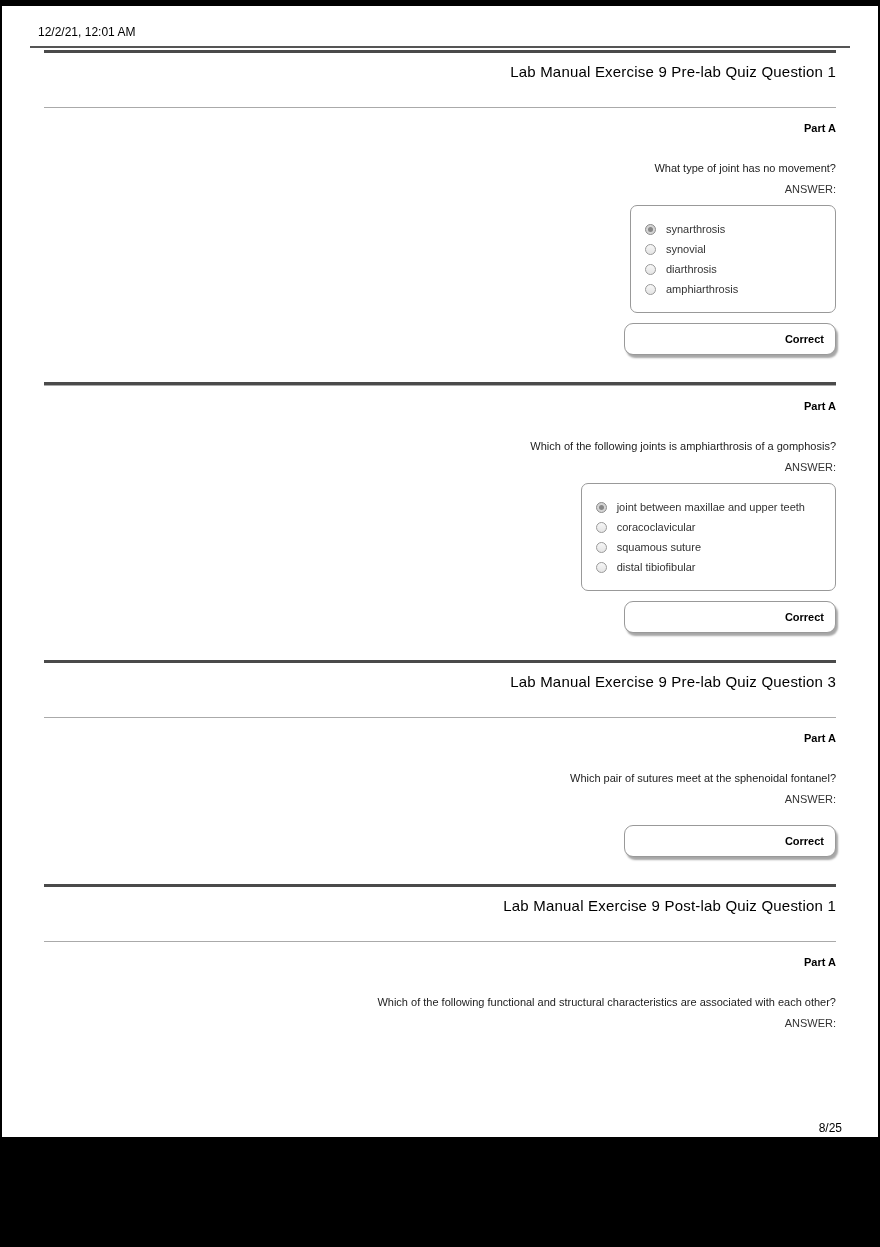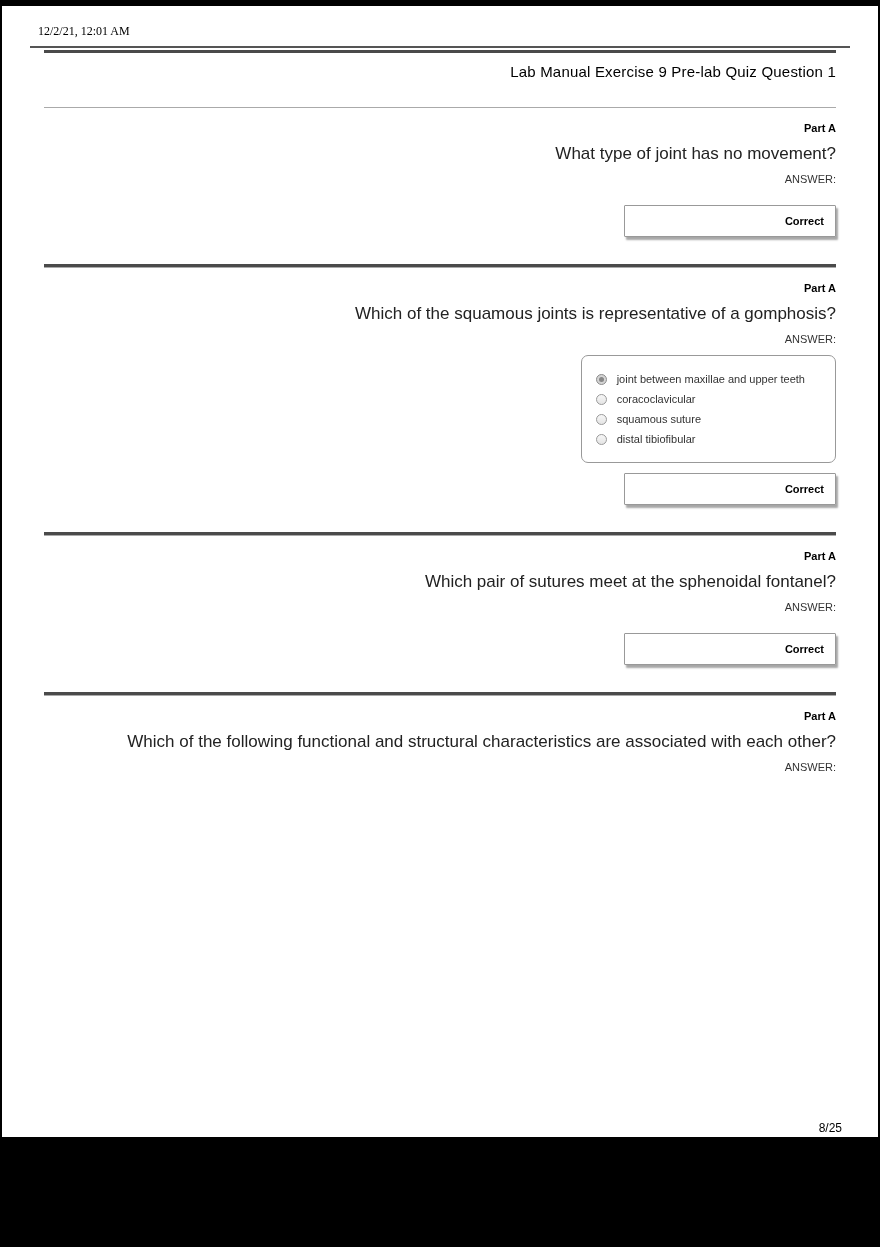--- a/index.html
+++ b/index.html
@@ -17,21 +17,20 @@
     height:1131px;
     background:#fff;
     overflow:hidden;
   }
   
   .hdr{
     position:relative;
     height:40px;
     margin:0 28px;
     border-bottom:2px solid #555;
-    font-family:Liberation Serif, serif;
   }
   .hdr-date{
     position:absolute;left:8px;bottom:7px;
     font-size:12px;
   }
   .hdr-title{
     position:absolute;left:0;right:0;bottom:7px;
     text-align:center;
     font-size:12px;
   }
@@ -49,23 +48,23 @@
   }
   .part{
     border-top:1px solid #aaa;
     padding-top:14px;
   }
   .part-label{
     font-size:11px;
     font-weight:bold;
   }
   .q-text{
-    font-size:17px;
+    font-size:11px;
     color:#222;
-    margin:10px 0 0 18px;
+    margin:28px 0 0 18px;
   }
   .answer-label{
     font-size:11px;
     color:#333;
     margin:9px 0 10px 2px;
   }
   .options-box{
     display:inline-block;
     margin-left:20px;
     border:1px solid #999;
@@ -101,21 +100,21 @@
     left:2px;top:2px;
     width:5px;height:5px;
     border-radius:50%;
     background:#878787;
   }
   .correct-box{
     display:inline-block;
     margin:10px 0 0 20px;
     width:188px;
     border:1px solid #999;
-    border-radius:1px;
+    border-radius:9px;
     padding:9px 11px;
     font-size:11px;
     font-weight:bold;
     background:#fff;
     box-shadow:2px 3px 2px rgba(0,0,0,0.35);
   }
   .q-tail{height:6px;}
   
   .page-number{
     position:absolute;
@@ -133,31 +132,49 @@
   </div>
 
   <div class="content">
 
     <section class="question first">
       <h1 class="q-title">Lab Manual Exercise 9 Pre-lab Quiz Question 1</h1>
       <div class="part">
         <div class="part-label">Part A</div>
         <div class="q-text">What type of joint has no movement?</div>
         <div class="answer-label">ANSWER:</div>
+        <div class="options-box">
+          <div class="option">
+            <span class="radio selected"></span>
+            <span>synarthrosis</span>
+          </div>
+          <div class="option">
+            <span class="radio"></span>
+            <span>synovial</span>
+          </div>
+          <div class="option">
+            <span class="radio"></span>
+            <span>diarthrosis</span>
+          </div>
+          <div class="option">
+            <span class="radio"></span>
+            <span>amphiarthrosis</span>
+          </div>
+        </div>
         <div>
           <div class="correct-box">Correct</div>
         </div>
         <div class="q-tail"></div>
       </div>
     </section>
 
     <section class="question">
       <div class="part">
         <div class="part-label">Part A</div>
-        <div class="q-text">Which of the squamous joints is representative of a gomphosis?</div>
+        <div class="q-text">Which of the following joints is amphiarthrosis of a gomphosis?</div>
         <div class="answer-label">ANSWER:</div>
         <div class="options-box">
           <div class="option">
             <span class="radio selected"></span>
             <span>joint between maxillae and upper teeth</span>
           </div>
           <div class="option">
             <span class="radio"></span>
             <span>coracoclavicular</span>
           </div>
@@ -171,32 +188,34 @@
           </div>
         </div>
         <div>
           <div class="correct-box">Correct</div>
         </div>
         <div class="q-tail"></div>
       </div>
     </section>
 
     <section class="question">
+      <h1 class="q-title">Lab Manual Exercise 9 Pre-lab Quiz Question 3</h1>
       <div class="part">
         <div class="part-label">Part A</div>
         <div class="q-text">Which pair of sutures meet at the sphenoidal fontanel?</div>
         <div class="answer-label">ANSWER:</div>
         <div>
           <div class="correct-box">Correct</div>
         </div>
         <div class="q-tail"></div>
       </div>
     </section>
 
     <section class="question">
+      <h1 class="q-title">Lab Manual Exercise 9 Post-lab Quiz Question 1</h1>
       <div class="part">
         <div class="part-label">Part A</div>
         <div class="q-text">Which of the following functional and structural characteristics are associated with each other?</div>
         <div class="answer-label">ANSWER:</div>
       </div>
     </section>
 
   </div>
 
   <div class="page-number">8/25</div>

